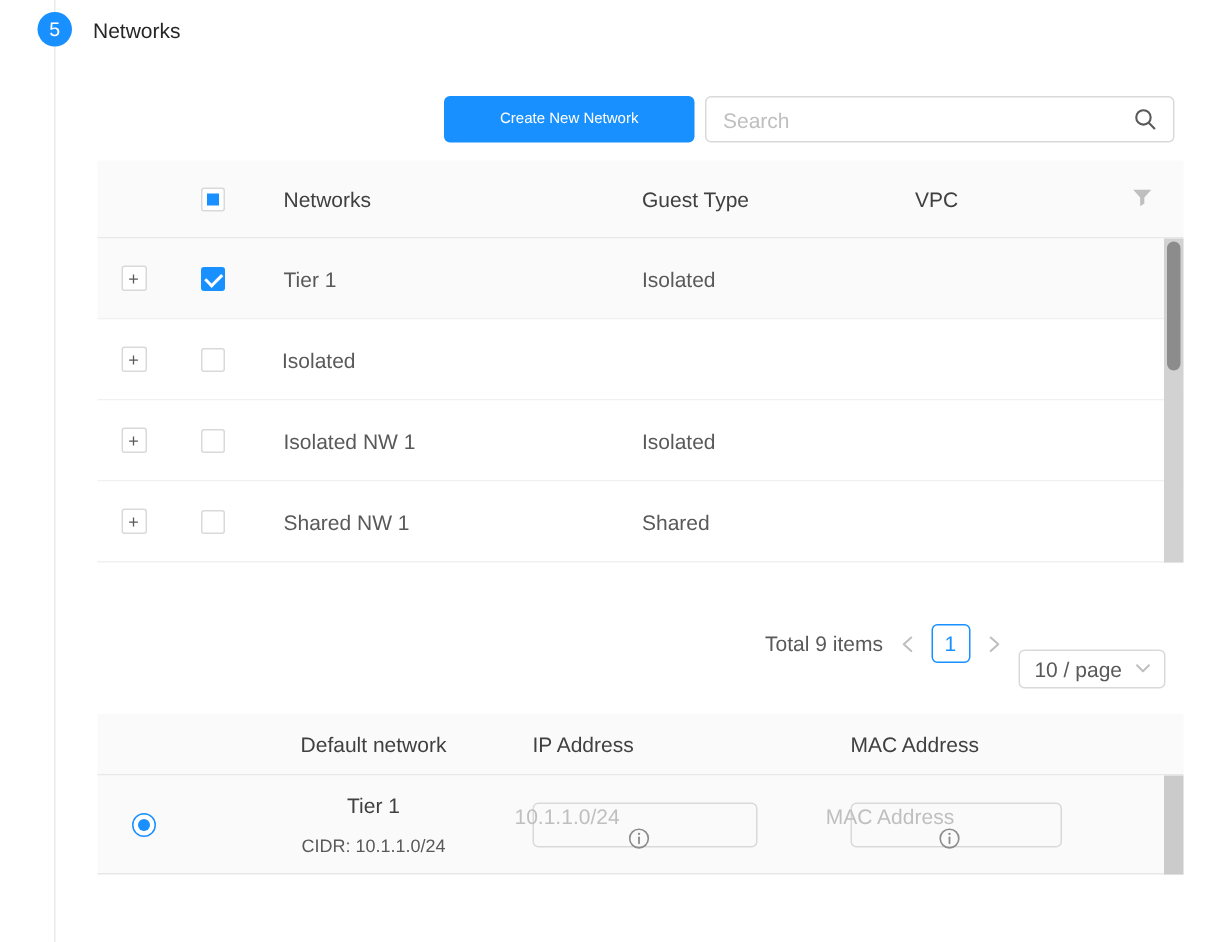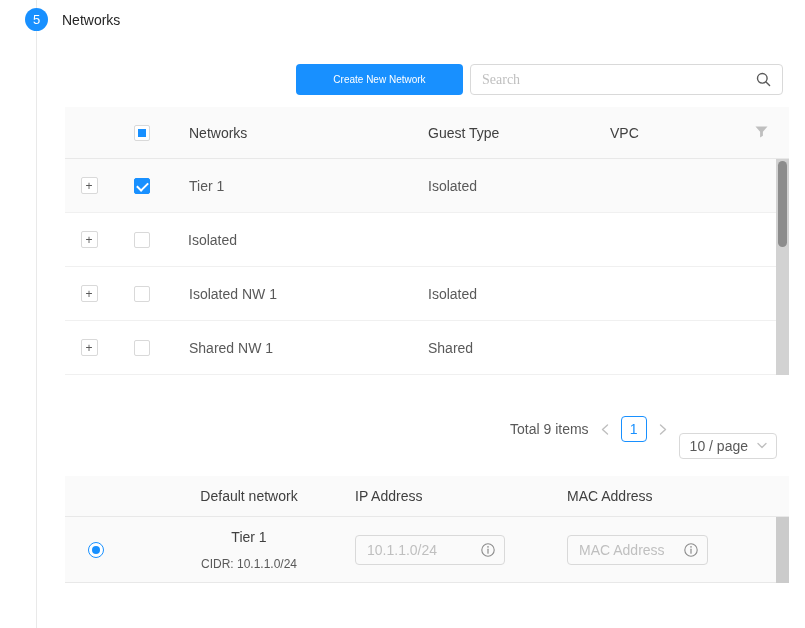--- a/index.html
+++ b/index.html
@@ -11,21 +11,21 @@
   
   .step-rail { position:absolute; left:36px; top:0; height:100%; width:1px; background:#e9e9e9; }
   .step-badge { position:absolute; left:25px; top:8px; width:23px; height:23px; border-radius:50%;
     background:#1890ff; color:#fff; display:flex; align-items:center; justify-content:center; font-size:13px; }
   .step-title { position:absolute; left:62px; top:12px; color:#262626; font-size:14px; }
 
   
   .create-btn { position:absolute; left:296px; top:64px; width:167px; height:31px; background:#1890ff;
     color:#fff; border:none; border-radius:4px; font-size:10px; font-family:inherit; cursor:pointer; }
   .search-box { position:absolute; left:470px; top:64px; width:313px; height:31px; border:1px solid #d9d9d9;
-    border-radius:4px; background:#fff; display:flex; align-items:center;font-family:Liberation Serif, serif; }
+    border-radius:4px; background:#fff; display:flex; align-items:center; }
   .search-box input { flex:1; min-width:0; border:none; outline:none; background:transparent;
     padding:0 8px 0 11px; font-size:14px; font-family:inherit; color:#595959; }
   input::placeholder { color:#bfbfbf; }
   .search-icon { margin-right:11px; display:flex; }
 
   
   .thead { display:flex; align-items:center; background:#fafafa; border-bottom:1px solid #e8e8e8; color:#404040; }
   .tbody { position:relative; }
 
   
@@ -65,21 +65,21 @@
   .table2 .thead { height:41px; }
   .t2-row { display:flex; align-items:center; height:66px; background:#fafafa; border-bottom:1px solid #e8e8e8; position:relative; }
   .d-radio { width:62px; display:flex; justify-content:center; }
   .d-name  { width:228px; padding-left:16px;text-align:center; }
   .d-ip    { width:212px; }
   .d-mac   { width:222px; }
   .radio { width:16px; height:16px; border-radius:50%; border:1px solid #1890ff; background:#fff; position:relative; }
   .radio::after { content:""; position:absolute; left:3px; top:3px; width:8px; height:8px; border-radius:50%; background:#1890ff; }
   .net-name { color:#404040; }
   .net-cidr { color:#595959; font-size:12px; margin-top:12px; }
-  .cell-input { width:150px; height:30px; border:1px solid #d9d9d9; border-radius:4px; display:flex; align-items:center; background:transparent; }
+  .cell-input { width:150px; height:30px; border:1px solid #d9d9d9; border-radius:4px; display:flex; align-items:center; background:transparent;flex-direction:column; }
   .cell-input.mac { width:141px; }
   .cell-input input { flex:1; min-width:0; border:none; outline:none; background:transparent;
     padding:0 4px 0 11px; font-size:14px; font-family:inherit; color:#595959; }
   .info-icon { margin-right:9px; display:flex; }
   .scrollbar2 { position:absolute; top:0; right:0; width:13px; height:66px; background:#cbcbcb; }
 </style>
 </head>
 <body>
 
 <div class="screen">

